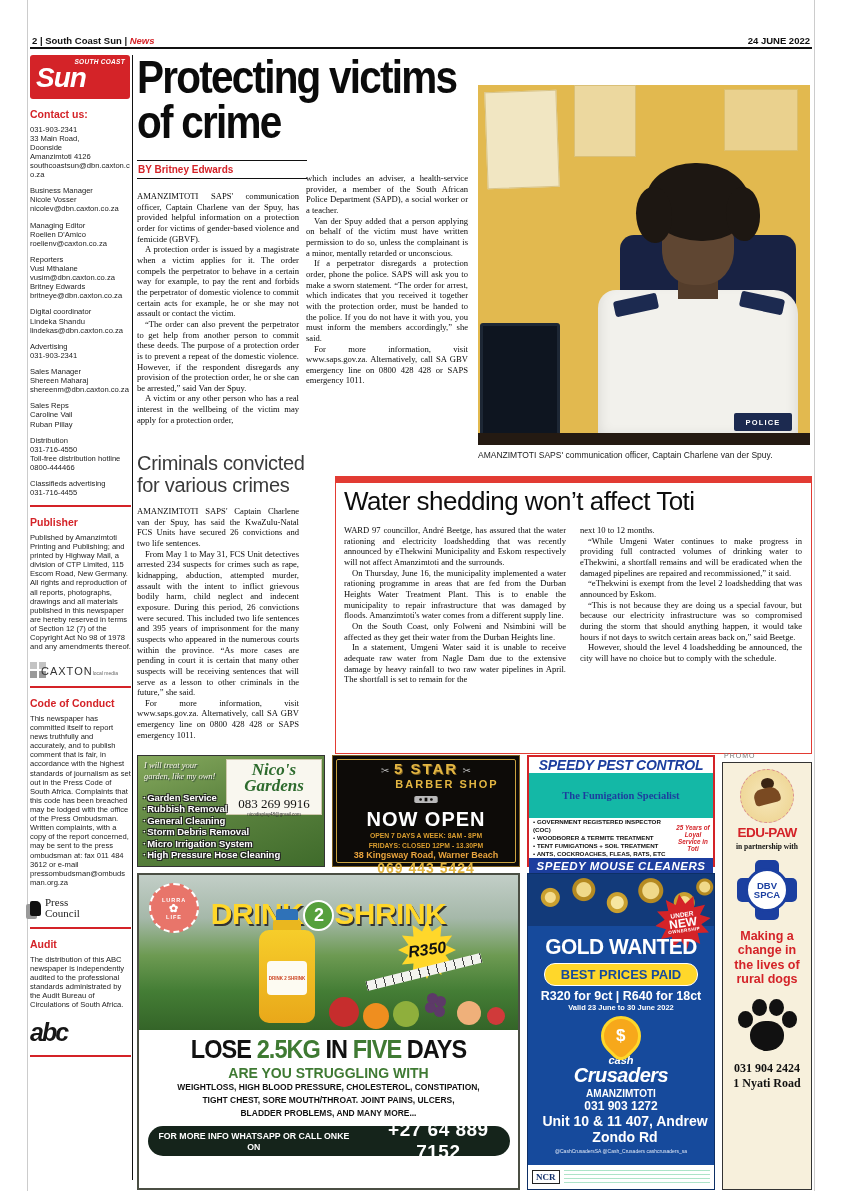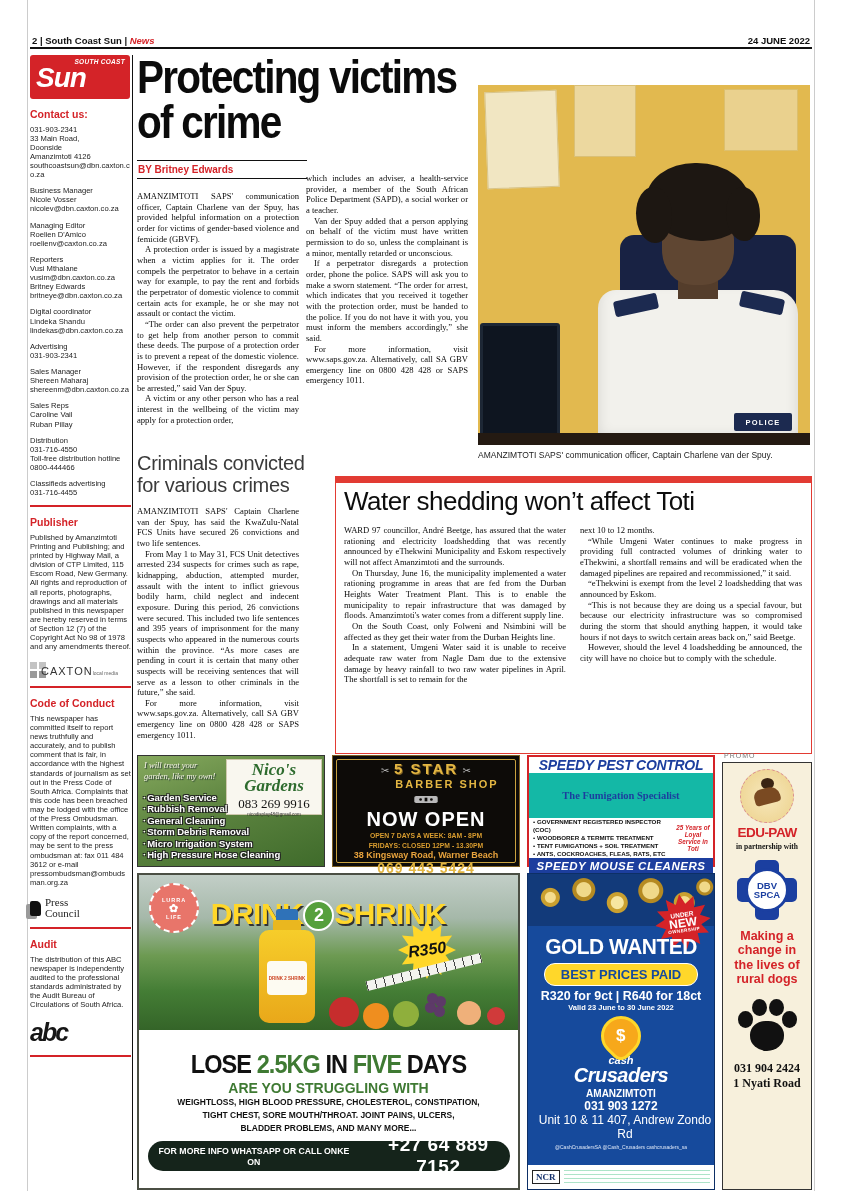--- a/index.html
+++ b/index.html
@@ -108,21 +108,21 @@
           width:152px;margin:3px auto;padding:3px 0;border:1.5px solid #fff;}
   .g-price{font-size:12.5px;font-weight:800;}
   .g-valid{font-size:7.5px;font-weight:700;}
   .cc-shield{width:34px;height:34px;background:#f7a81b;border:3px solid #ffd72a;border-radius:50% 50% 10px 50%;
              transform:rotate(45deg);display:flex;align-items:center;justify-content:center;margin:4px auto 0;}
   .cc-shield span{transform:rotate(-45deg);color:#fff;font-weight:800;font-size:17px;}
   .cc-cash{font-style:italic;font-weight:800;font-size:11px;line-height:.8;}
   .cc-name{font-style:italic;font-weight:800;font-size:20px;letter-spacing:-.5px;line-height:1;}
   .g-loc{font-size:10px;font-weight:800;}
   .g-tel{font-size:12px;font-weight:800;}
-  .g-addr{font-size:12px;font-weight:400;padding-left:8px;}
+  .g-addr{font-size:14px;font-weight:700;padding-left:8px;}
   .g-social{font-size:5px;color:#dfe8f7;}
   .ncr-strip{position:absolute;left:0;right:0;bottom:0;height:24px;background:#fff;display:flex;align-items:center;gap:4px;padding:0 4px;box-sizing:border-box;}
   .ncr-box{border:1.5px solid #222;color:#14306b;font-family:"Liberation Serif",serif;font-weight:800;font-size:9px;padding:1px 3px;}
   .fineprint{flex:1;height:14px;background:repeating-linear-gradient(#9db  0 1.5px,#fff 1.5px 4px);opacity:.8;}
   
   .edupaw{background:#f7f0dc;border:1.5px solid #333;text-align:center;}
   .ep-logo{position:relative;width:52px;height:52px;margin:6px auto 2px;background:radial-gradient(#f7e8bd,#ecd18a);border-radius:50%;border:1.5px dashed #d98a8a;}
   .ep-hand{position:absolute;left:13px;top:18px;width:26px;height:16px;background:#7a4a22;border-radius:8px 10px 4px 4px;transform:rotate(-15deg);}
   .ep-paw{position:absolute;left:20px;top:8px;width:13px;height:11px;background:#3a2412;border-radius:50%;}
   .ep-name{color:#d42328;font-weight:800;font-size:13.5px;letter-spacing:-.5px;}
@@ -154,21 +154,21 @@
   .r350 span{font-weight:800;font-style:italic;font-size:16px;color:#111;transform:rotate(-8deg);}
   .bottle{position:absolute;left:120px;top:48px;width:56px;height:100px;}
   .bot-cap{position:absolute;left:17px;top:-14px;width:22px;height:13px;background:#2f72b8;border-radius:3px;}
   .bot-neck{position:absolute;left:14px;top:-3px;width:28px;height:12px;background:#eab71f;border-radius:3px;}
   .bot-body{position:absolute;left:0;top:7px;width:56px;height:93px;background:linear-gradient(#f6cd2a,#e9a81a);border-radius:10px;}
   .bot-label{position:absolute;left:8px;top:38px;width:40px;height:34px;background:#fdfbf2;border-radius:4px;
              display:flex;align-items:center;justify-content:center;font-size:4.5px;font-weight:800;color:#c42;text-align:center;}
   .tape{position:absolute;left:226px;top:92px;width:118px;height:10px;background:#f3f3ee;transform:rotate(-14deg);
         background-image:repeating-linear-gradient(90deg,#444 0 1px,rgba(0,0,0,0) 1px 9px);}
   .fruit{position:absolute;border-radius:50%;}
-  .d-panel{position:absolute;left:0;right:0;top:155px;bottom:0;background:#fff;text-align:center;padding-top:20px;}
+  .d-panel{position:absolute;left:0;right:0;top:155px;bottom:0;background:#fff;text-align:center;padding-top:5px;}
   .d-lose{font-weight:800;font-size:25px;letter-spacing:-1px;transform:scaleX(.94);transform-origin:center;}
   .d-lose .g{color:#3f7a33;}
   .d-sub{color:#3f7a33;font-weight:800;font-size:14px;margin-top:1px;}
   .d-body{font-weight:800;font-size:8.8px;line-height:1.5;color:#111;transform:scaleX(.96);transform-origin:center;}
   .d-cta{margin:5px auto 0;width:362px;height:30px;background:#15241b;border-radius:16px;display:flex;
          align-items:center;justify-content:center;gap:8px;color:#fff;}
   .d-cta .lbl{font-weight:800;font-size:9.5px;transform:scaleX(.92);}
   .d-cta .ph{font-weight:800;font-size:19px;letter-spacing:.5px;}
 </style>
 </head>

